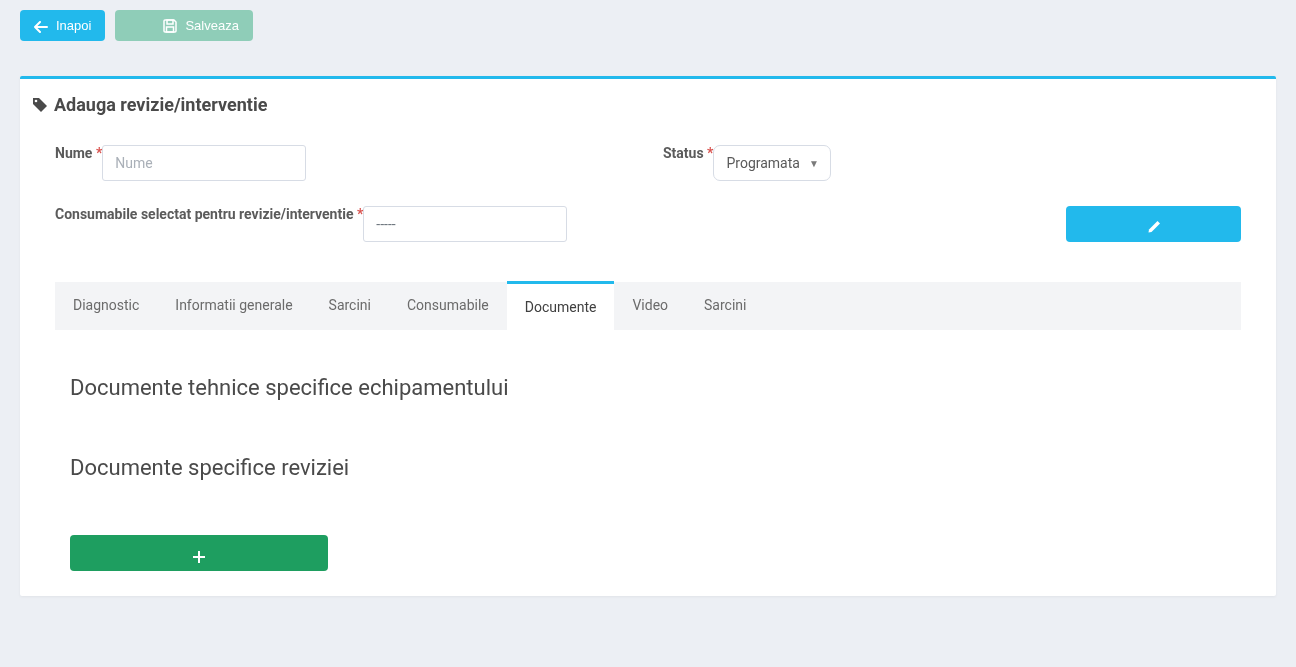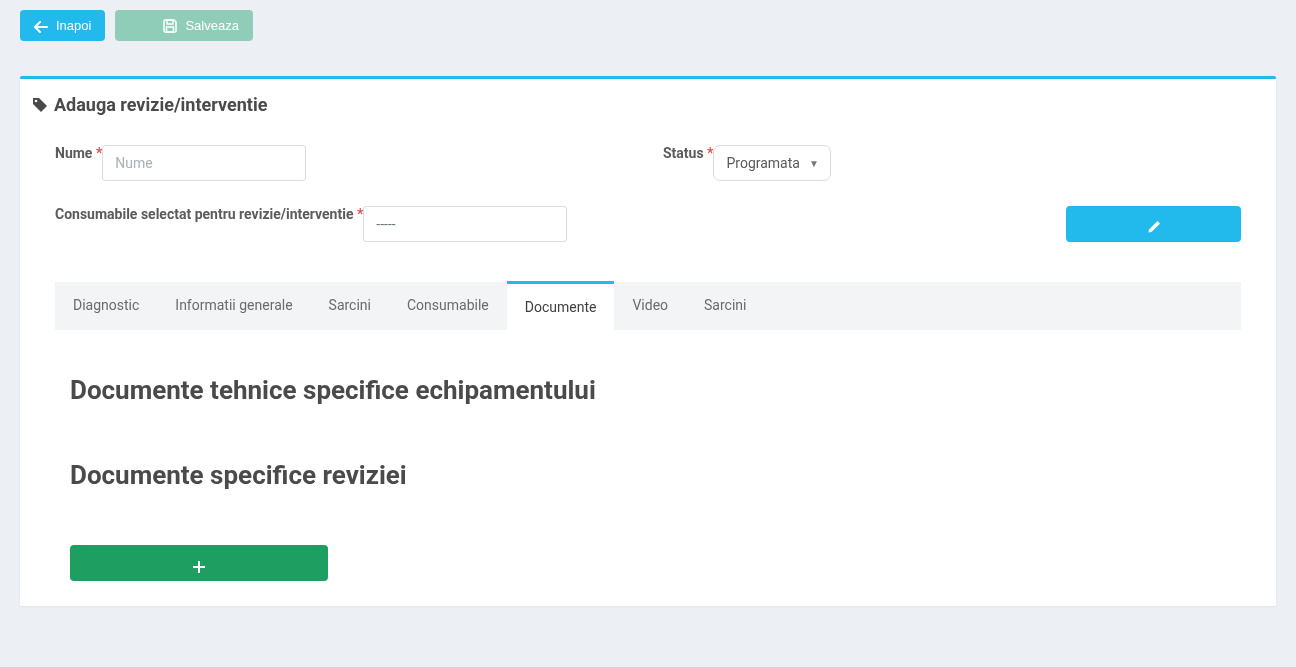--- a/index.html
+++ b/index.html
@@ -161,23 +161,23 @@
     .tab.active {
       background: #fff;
       border-top: 3px solid #22b9ec;
       margin-top: -1px;
       color: #404040;
     }
     .tab-content {
       padding: 45px 15px 0 15px;
     }
     .section-heading {
-      font-size: 26px;
+      font-size: 22px;
       color: #4a4a4a;
-      font-weight: 700;
+      font-weight: 400;
       margin-bottom: 55px;
     }
     .section-heading.second {
     }
     svg {
       display: block;
     }
   </style>
 </head>
 <body>

